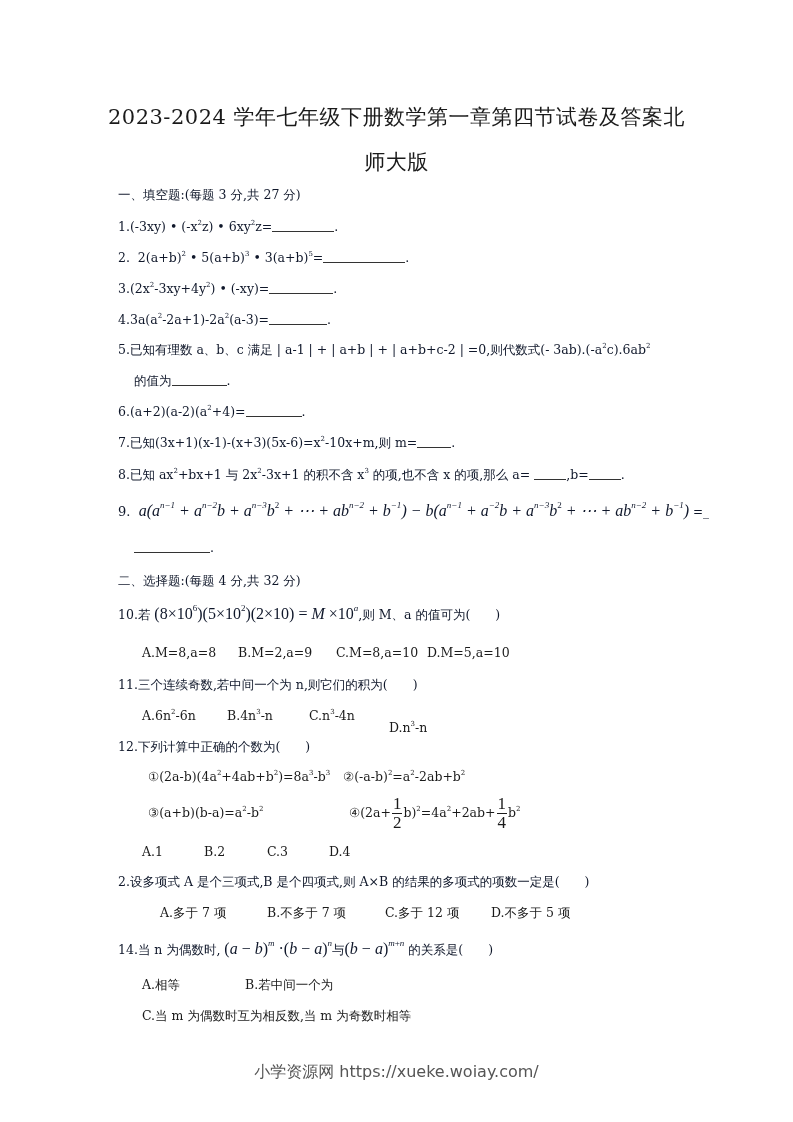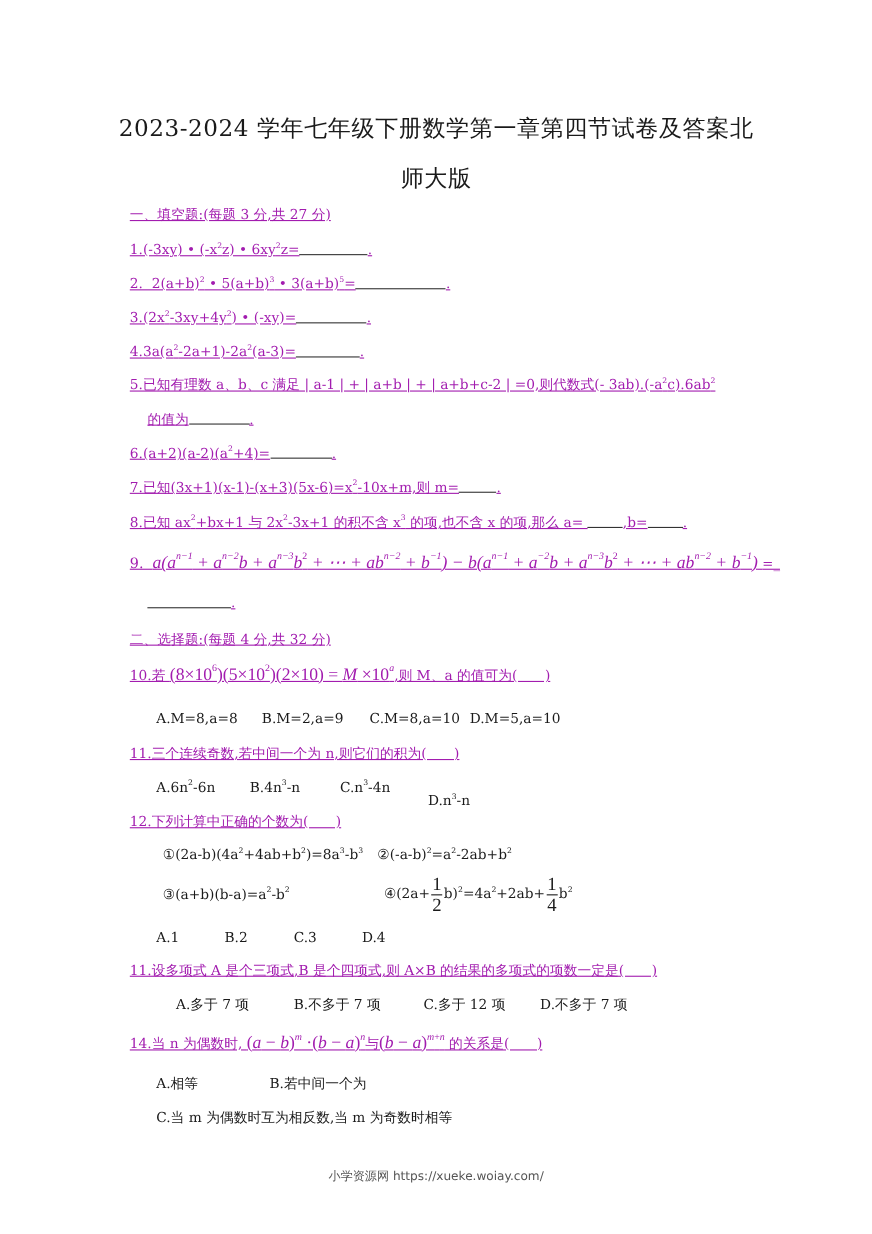--- a/index.html
+++ b/index.html
@@ -1,33 +1,33 @@
 <!DOCTYPE html>
 <html><head>
 <meta charset="utf-8">
 <style>
   html, body { margin: 0; padding: 0; background: #ffffff; }
   body { width: 793px; height: 1122px; position: relative; overflow: hidden;
          font-family: "DejaVu Serif", "Liberation Serif", serif; color: #1a1a1a; }
   .page { position: absolute; left: 0; top: 0; width: 793px; height: 1122px; border-radius: 15px; }
   .title { position: absolute; left: 60px; width: 673px; text-align: center;
            font-size: 21px; letter-spacing: 0.5px; color: #1a1a1a; }
-  .line { position: absolute; left: 118px; font-size: 12.5px; white-space: nowrap; color: #a21caf; text-decoration: underline; }
+  .line { position: absolute; left: 118px; font-size: 12.5px; white-space: nowrap; color: #0f172a; }
   .math { font-family: "Liberation Serif", "DejaVu Serif", serif; font-style: italic; font-size: 16px; }
   .math .up { font-style: normal; }
   sup { font-size: 7px; vertical-align: 6px; line-height: 0; }
   .math sup { font-size: 9px; vertical-align: 8px; }
   .blank { display: inline-block; border-bottom: 1px solid #333; height: 12px; vertical-align: -1px; }
   .opt { position: absolute; font-size: 12.5px; white-space: nowrap; }
   .frac { display: inline-block; vertical-align: middle; text-align: center;
           font-family: "Liberation Serif", serif; font-size: 17px; line-height: 18px; margin: 0 1px; }
   .frac span { display: block; }
   .frac .num { border-bottom: 1px solid #1a1a1a; padding: 0 1px; }
   .footer { position: absolute; left: 0; width: 793px; top: 1062px; text-align: center;
-            font-family: "DejaVu Sans", "Liberation Sans", sans-serif; font-size: 11px; color: #555555; }
+            font-family: "DejaVu Sans", "Liberation Sans", sans-serif; font-size: 16px; color: #555555; }
 </style>
 </head>
 <body>
 
 <div class="page">
 
   <div class="title" style="top:103px;">2023-2024 学年七年级下册数学第一章第四节试卷及答案北</div>
   <div class="title" style="top:148px;">师大版</div>
 
   <div class="line" style="top:187px;">一、填空题:(每题 3 分,共 27 分)</div>
@@ -86,25 +86,25 @@
   <div class="line" style="top:739px;">12.下列计算中正确的个数为(　　)</div>
   <div class="opt" style="top:769px; left:148px;">①(2a-b)(4a<sup>2</sup>+4ab+b<sup>2</sup>)=8a<sup>3</sup>-b<sup>3</sup></div>
   <div class="opt" style="top:769px; left:343px;">②(-a-b)<sup>2</sup>=a<sup>2</sup>-2ab+b<sup>2</sup></div>
   <div class="opt" style="top:805px; left:148px;">③(a+b)(b-a)=a<sup>2</sup>-b<sup>2</sup></div>
   <div class="opt" style="top:795px; left:349px;">④(2a+<span class="frac"><span class="num">1</span><span>2</span></span>b)<sup>2</sup>=4a<sup>2</sup>+2ab+<span class="frac"><span class="num">1</span><span>4</span></span>b<sup>2</sup></div>
   <div class="opt" style="top:844px; left:142px;">A.1</div>
   <div class="opt" style="top:844px; left:204px;">B.2</div>
   <div class="opt" style="top:844px; left:267px;">C.3</div>
   <div class="opt" style="top:844px; left:329px;">D.4</div>
 
-  <div class="line" style="top:874px;">11.设多项式 A 是个三项式,B 是个四项式,则 A×B 的结果的多项式的项数一定是(　　)</div>
+  <div class="line" style="top:874px;">2.设多项式 A 是个三项式,B 是个四项式,则 A×B 的结果的多项式的项数一定是(　　)</div>
   <div class="opt" style="top:905px; left:160px;">A.多于 7 项</div>
   <div class="opt" style="top:905px; left:267px;">B.不多于 7 项</div>
   <div class="opt" style="top:905px; left:385px;">C.多于 12 项</div>
-  <div class="opt" style="top:905px; left:491px;">D.不多于 7 项</div>
+  <div class="opt" style="top:905px; left:491px;">D.不多于 5 项</div>
 
   <div class="line" style="top:940px;">
     14.当 n 为偶数时, <span class="math" style="font-style:normal;">(<i>a</i> − <i>b</i>)<sup><i>m</i></sup> ·(<i>b</i> − <i>a</i>)<sup><i>n</i></sup></span>与<span class="math" style="font-style:normal;">(<i>b</i> − <i>a</i>)<sup><i>m</i>+<i>n</i></sup></span> 的关系是(　　)
   </div>
   <div class="opt" style="top:977px; left:142px;text-align:right;">A.相等</div>
   <div class="opt" style="top:977px; left:245px;">B.若中间一个为</div>
   <div class="opt" style="top:1008px; left:142px;">C.当 m 为偶数时互为相反数,当 m 为奇数时相等</div>
 
   <div class="footer">小学资源网 https://xueke.woiay.com/</div>
 </div>

